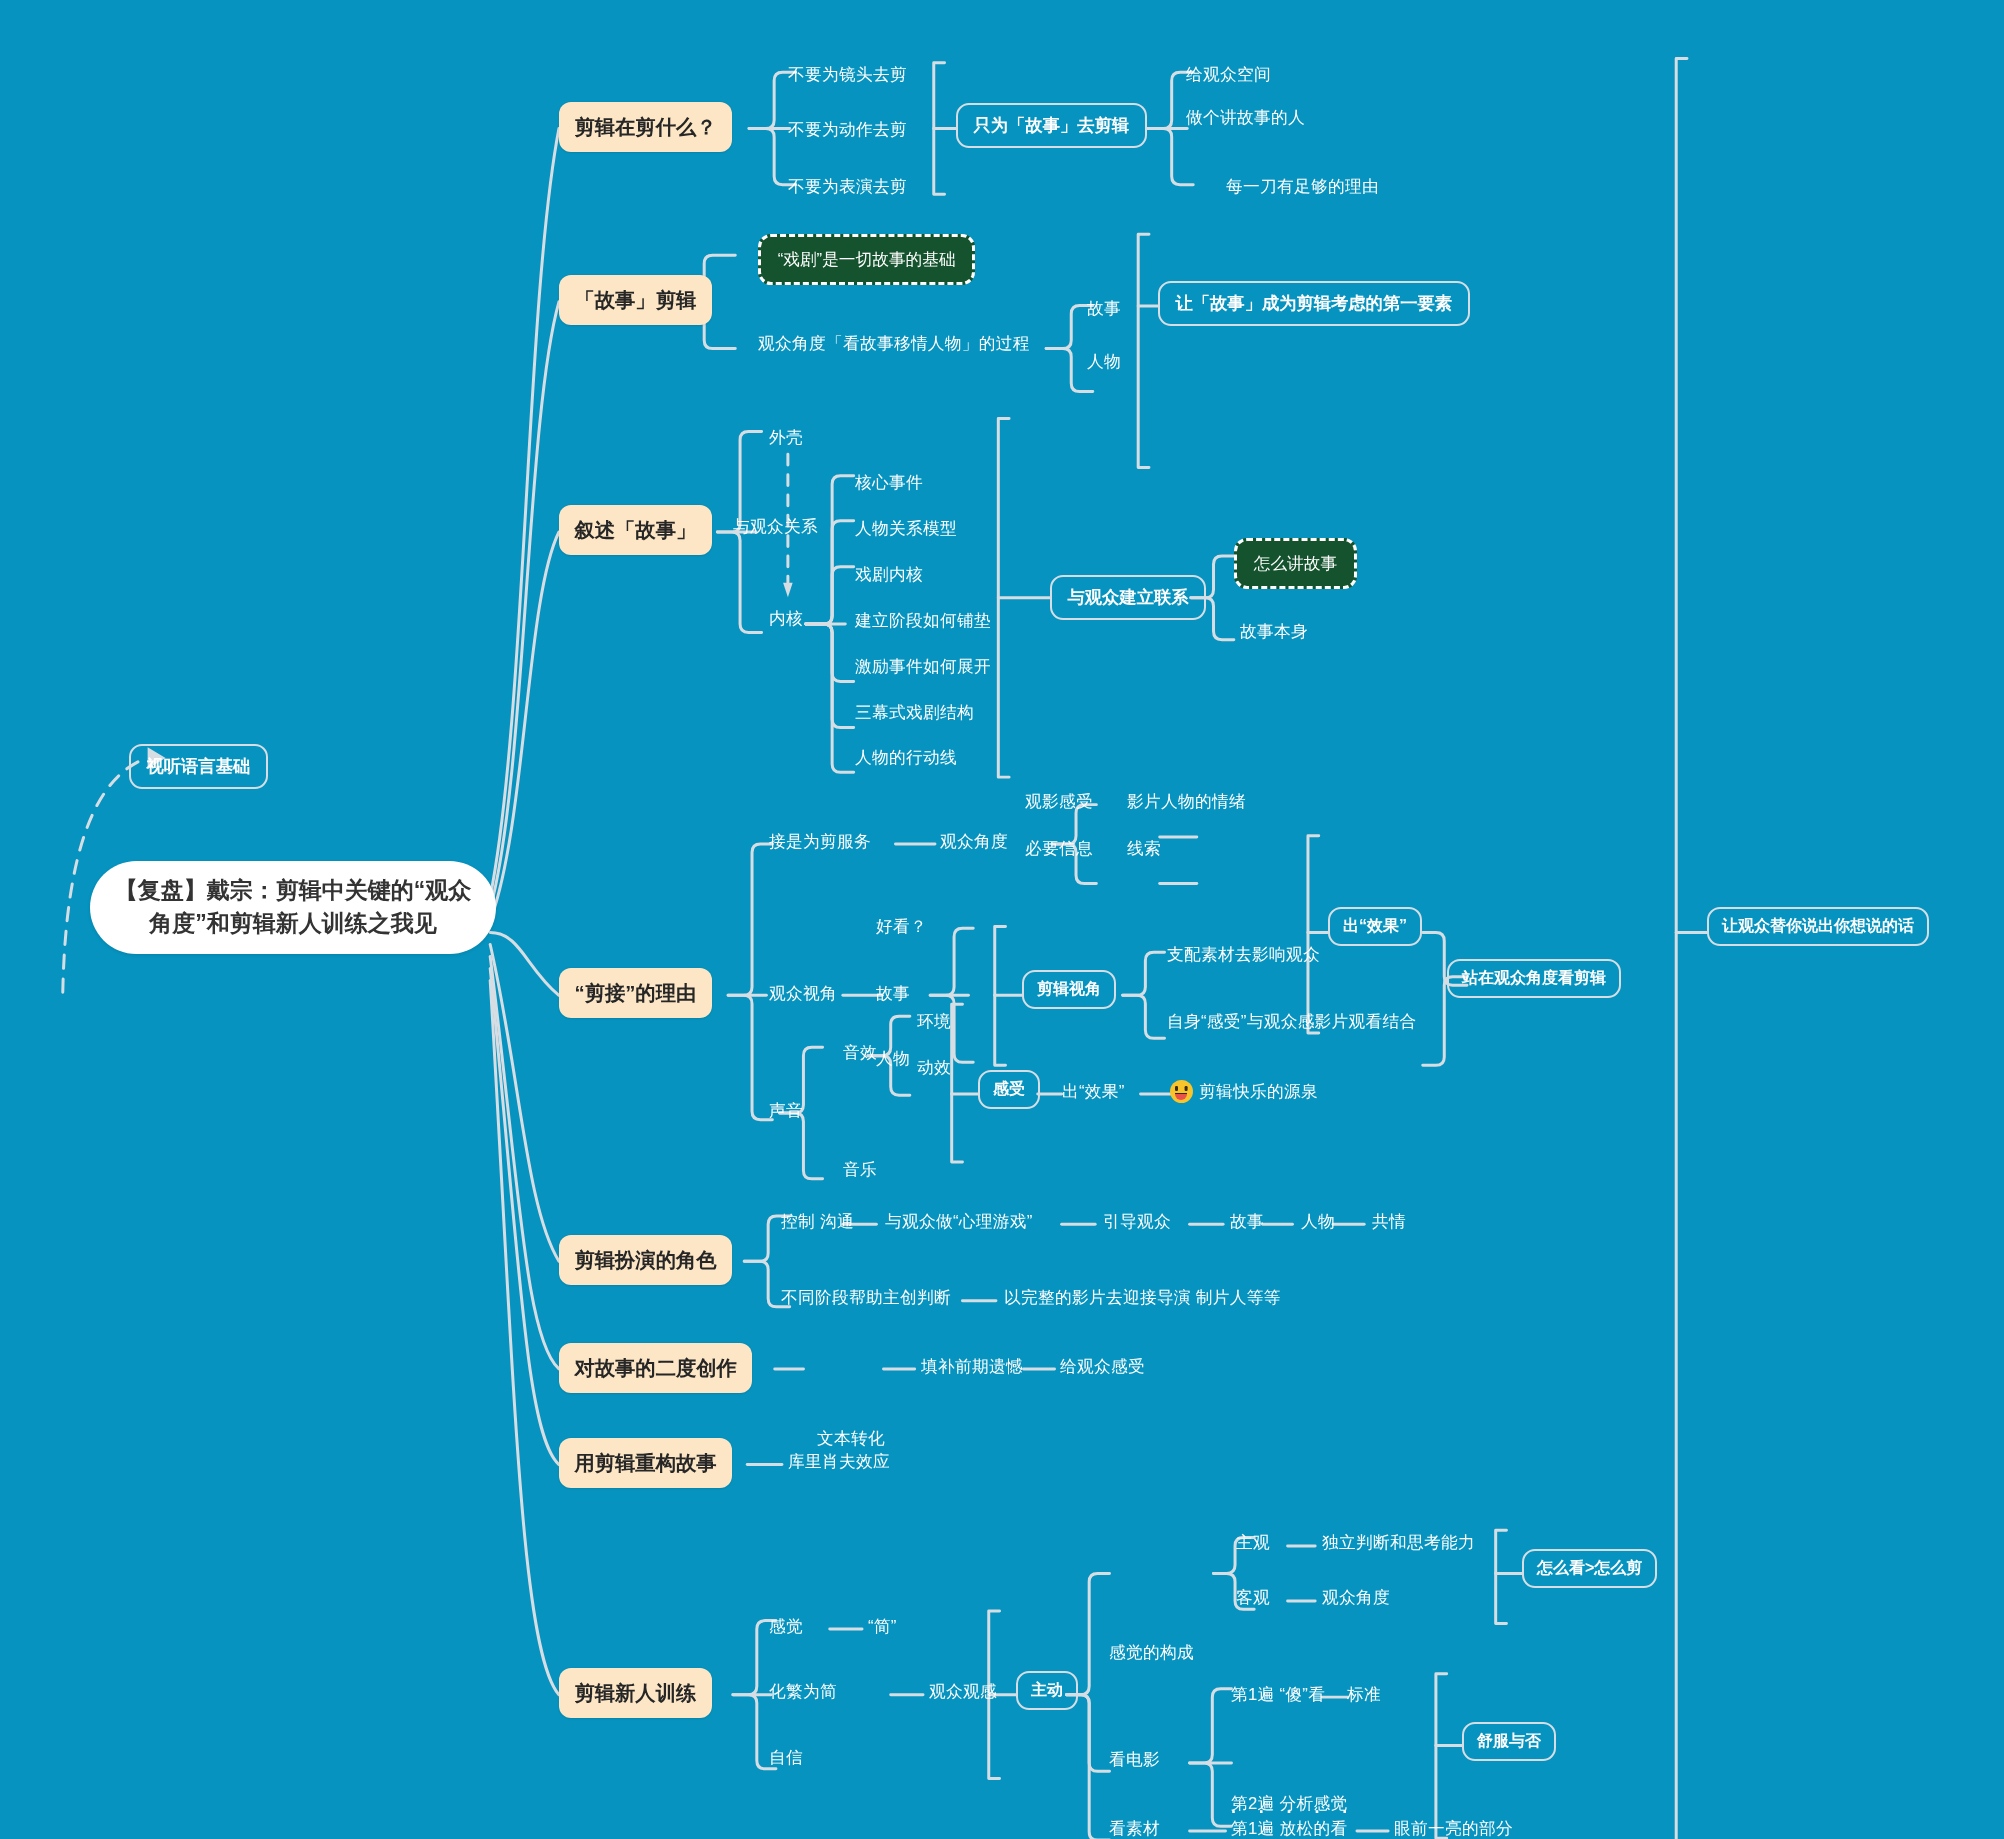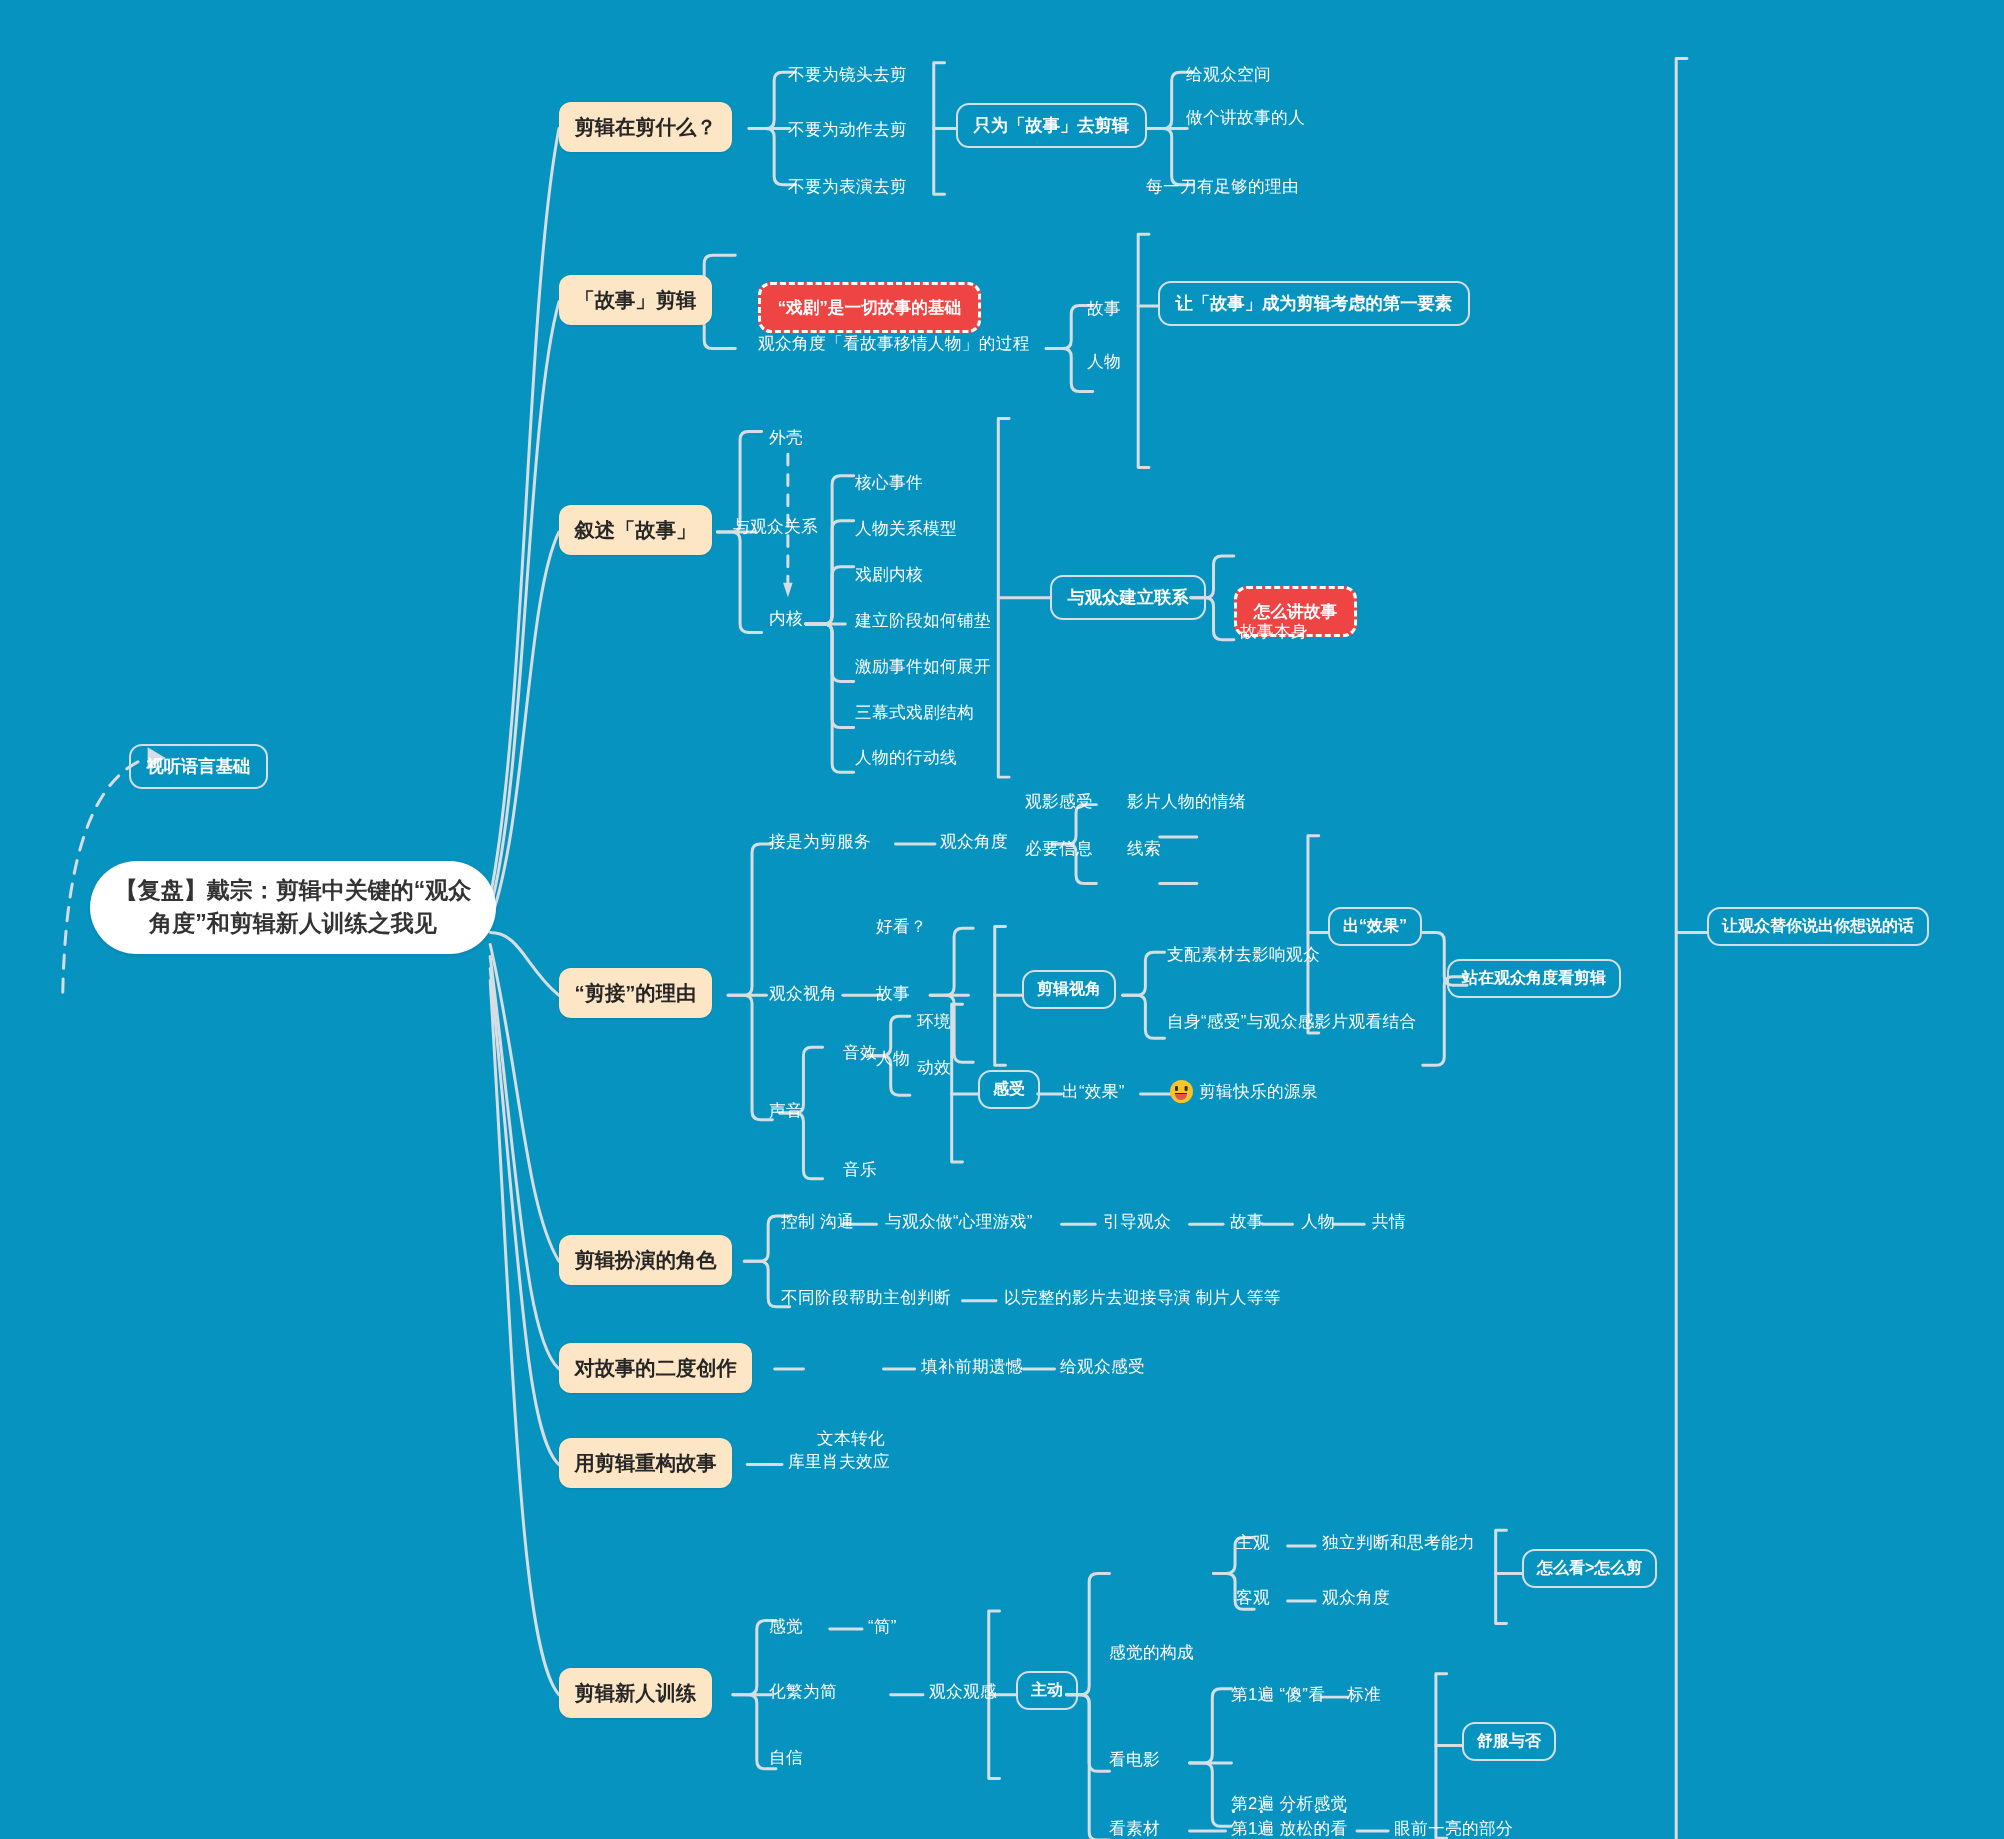--- a/index.html
+++ b/index.html
@@ -30,22 +30,22 @@
     box-shadow:0 0.6px 1.8px rgba(0,0,0,.10);
   }
   
   .pill {
     background:transparent; color:#ffffff; border:2.4px solid #D6DEE4;
     border-radius:13px; font-weight:bold; font-size:17.3px; padding:8.4px 15.5px;
   }
   .pill.small { font-size:16px; padding:7.2px 13px; }
   
   .dashed {
-    background:#ef4444; color:#ffffff; border:3px dashed #ffffff;
-    border-radius:13px; font-size:16.7px; padding:10.8px 16.7px; font-weight:700;margin-top:48px;
+    background:#14532d; color:#ffffff; border:3px dashed #ffffff;
+    border-radius:13px; font-size:16.7px; padding:10.8px 16.7px; font-weight:400;
   }
   
   .lbl { color:#ffffff; font-size:16.7px; font-weight:500; letter-spacing:0.3px; }
   .dots { color:#ffffff; font-size:18px; letter-spacing:8.4px; font-weight:bold; }
 
   .emoji-face{
     width:23px;height:23px;border-radius:50%;
     background:#F7C52B;display:inline-block;position:relative;vertical-align:middle;
     margin-right:6px;flex:0 0 auto;
   }
@@ -231,21 +231,21 @@
     </div>
   <div class="node pill" style="left:956px; top:103px;">
     <span>只为「故事」去剪辑</span>
     </div>
   <div class="node lbl" style="left:1186px; top:63px;">
     <span>给观众空间</span>
     </div>
   <div class="node lbl" style="left:1186px; top:106px;">
     <span>做个讲故事的人</span>
     </div>
-  <div class="node lbl" style="left:1146px; top:175px;">
+  <div class="node lbl" style="left:1226px; top:175px;">
     <span>每一刀有足够的理由</span>
     </div>
 
   <div class="node topic" style="left:559px; top:275px;">
     <span>「故事」剪辑</span>
     </div>
   <div class="node dashed" style="left:758px; top:234px;">
     <span>“戏剧”是一切故事的基础</span>
     </div>
   <div class="node lbl" style="left:758px; top:332px;">

